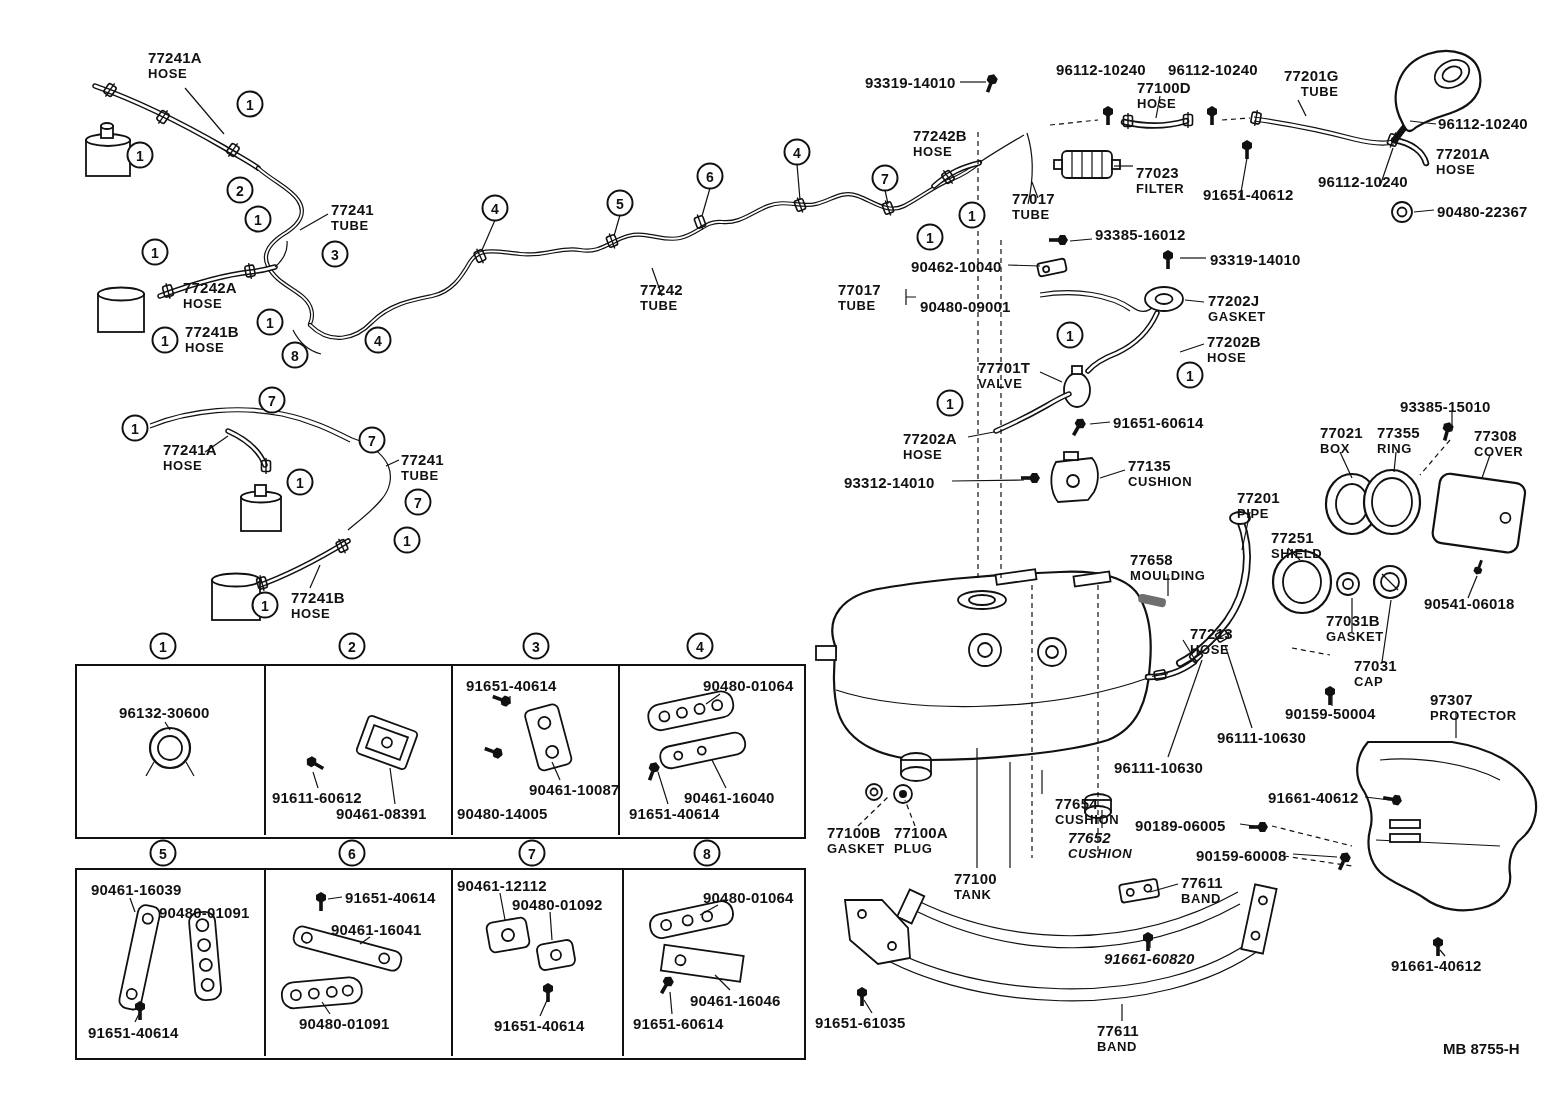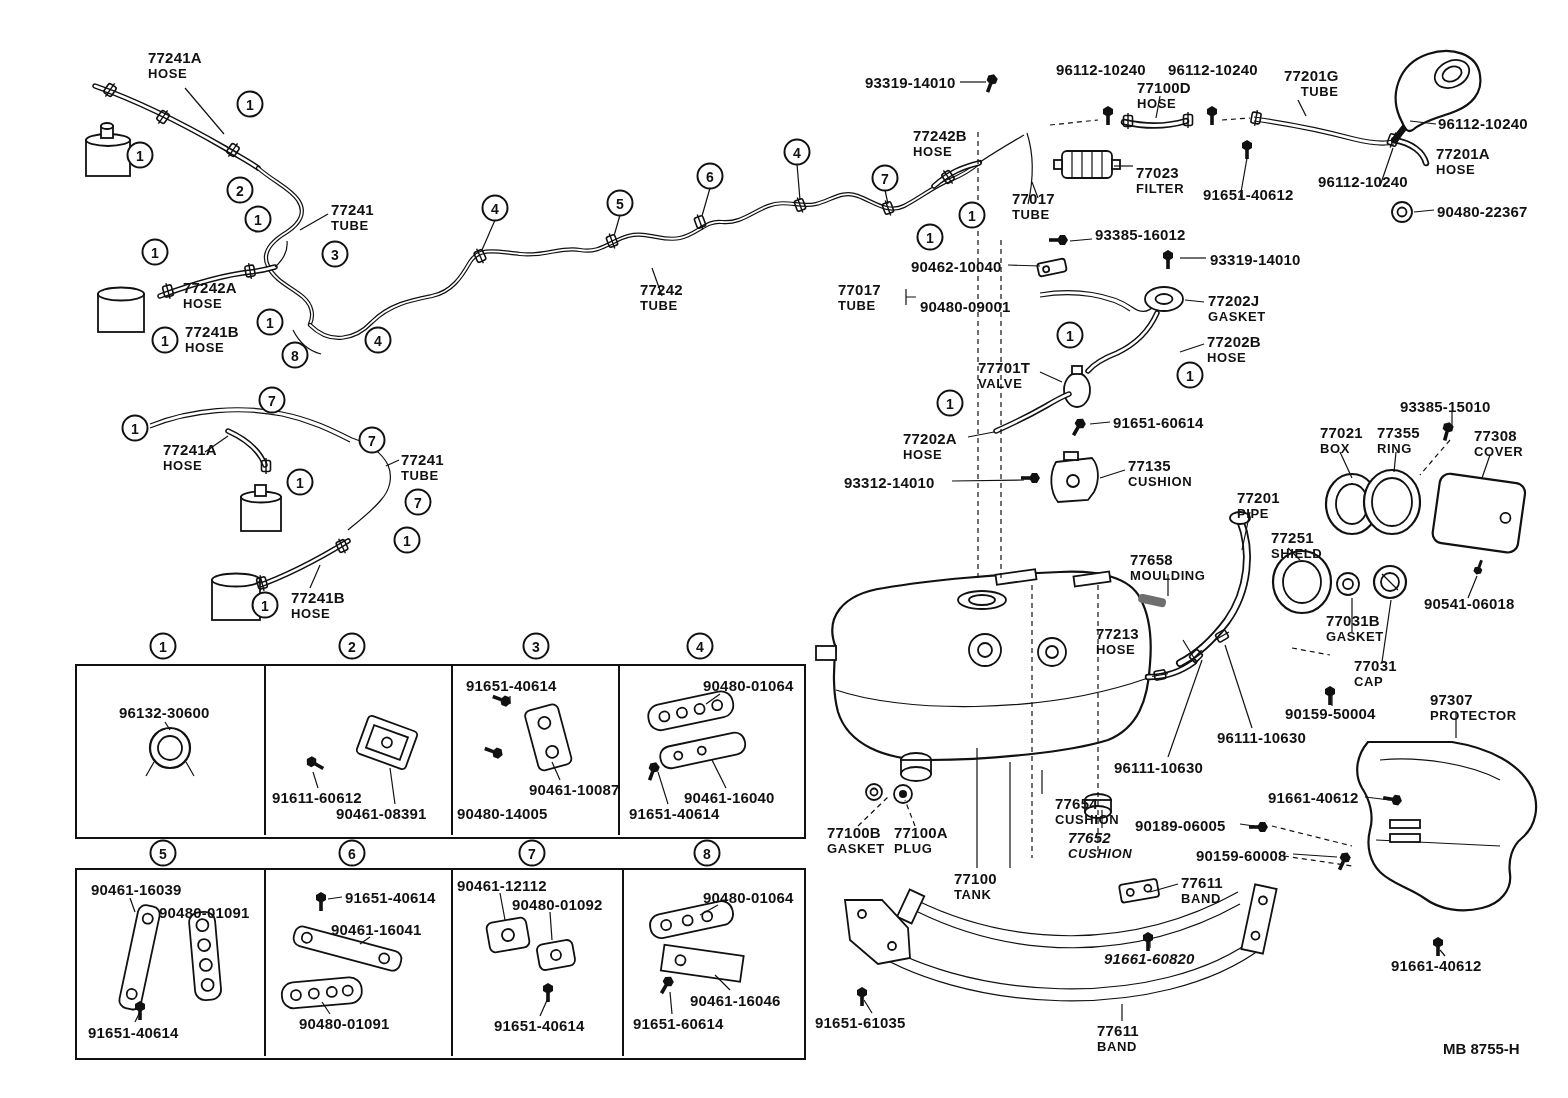--- a/index.html
+++ b/index.html
@@ -585,21 +585,21 @@
         <div>77658</div>
         <div class="sub">MOULDING</div>
       </div>
       <div class="part-label" style="left: 1424px; top: 596px;">
         <div>90541-06018</div>
       </div>
       <div class="part-label" style="left: 1326px; top: 613px;">
         <div>77031B</div>
         <div class="sub">GASKET</div>
       </div>
-      <div class="part-label" style="left: 1096px; top: 626px;">
+      <div class="part-label" style="left: 1190px; top: 626px;">
         <div>77213</div>
         <div class="sub">HOSE</div>
       </div>
       <div class="part-label" style="left: 1354px; top: 658px;">
         <div>77031</div>
         <div class="sub">CAP</div>
       </div>
       <div class="part-label" style="left: 1285px; top: 706px;">
         <div>90159-50004</div>
       </div>

